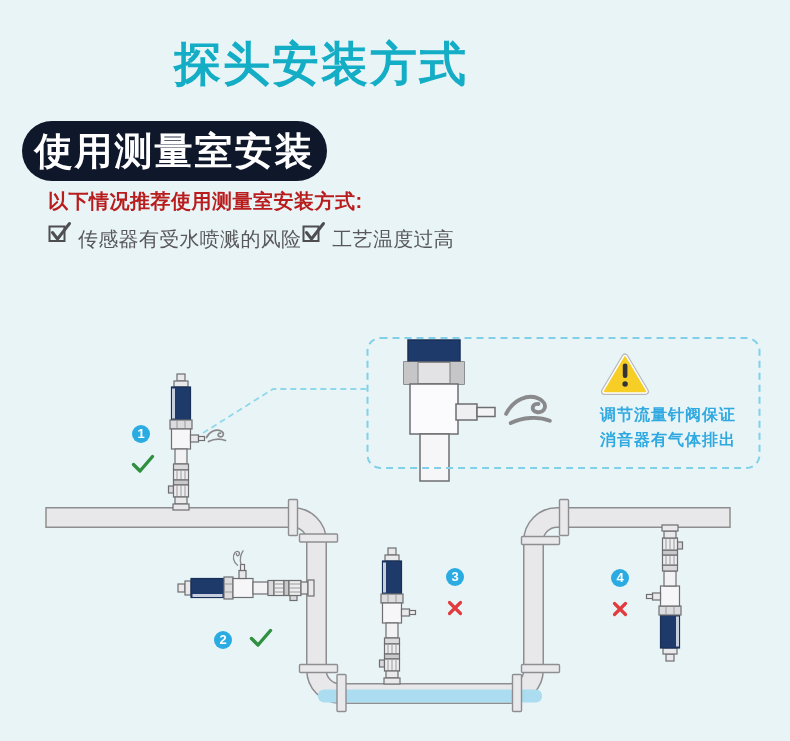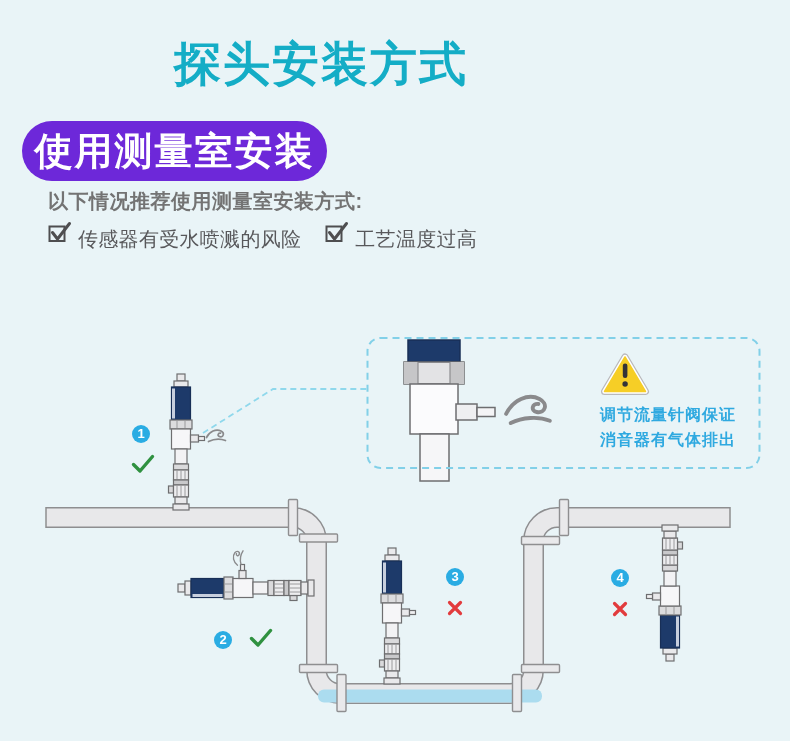--- a/index.html
+++ b/index.html
@@ -5,29 +5,29 @@
   html,body{margin:0;padding:0;}
   .stage{
     position:relative;width:790px;height:741px;background:#E9F4F7;overflow:hidden;
     font-family:"Liberation Sans","DejaVu Sans",sans-serif;
   }
   .title{
     position:absolute;top:33px;left:0;width:642px;text-align:center;
     font-size:47px;font-weight:bold;color:#14ADC6;letter-spacing:2px;
   }
   .badge{
-    position:absolute;left:22px;top:121px;width:305px;height:60px;background:#6d28d9;
+    position:absolute;left:22px;top:121px;width:305px;height:60px;background:#0f172a;
     border-radius:30px;display:flex;align-items:center;justify-content:center;
     color:#FFFFFF;font-size:38px;font-weight:bold;letter-spacing:2px;
   }
   .checklist{position:absolute;left:48px;top:188px;width:710px;}
-  .check-heading{font-size:20px;font-weight:bold;color:#737373;letter-spacing:0.5px;}
+  .check-heading{font-size:20px;font-weight:bold;color:#b91c1c;letter-spacing:0.5px;}
   .check-row{display:flex;align-items:center;margin-top:11px;}
   .check-item{display:flex;align-items:flex-start;font-size:20px;color:#58585B;letter-spacing:0.3px;}
-  .check-item + .check-item{margin-left:24px;}
+  .check-item + .check-item{margin-left:1px;}
   .cbx{flex:0 0 auto;margin-right:6px;margin-top:-5px;}
   .diagram{position:absolute;left:0;top:0;}
   .num{
     position:absolute;width:18px;height:18px;border-radius:50%;background:#2AACE3;
     color:#fff;font-size:13px;font-weight:bold;text-align:center;line-height:18px;
   }
   .mark{position:absolute;}
   .callout-text{
     position:absolute;left:600px;width:160px;font-size:16px;font-weight:bold;
     color:#2FA9E0;letter-spacing:1px;white-space:nowrap;

